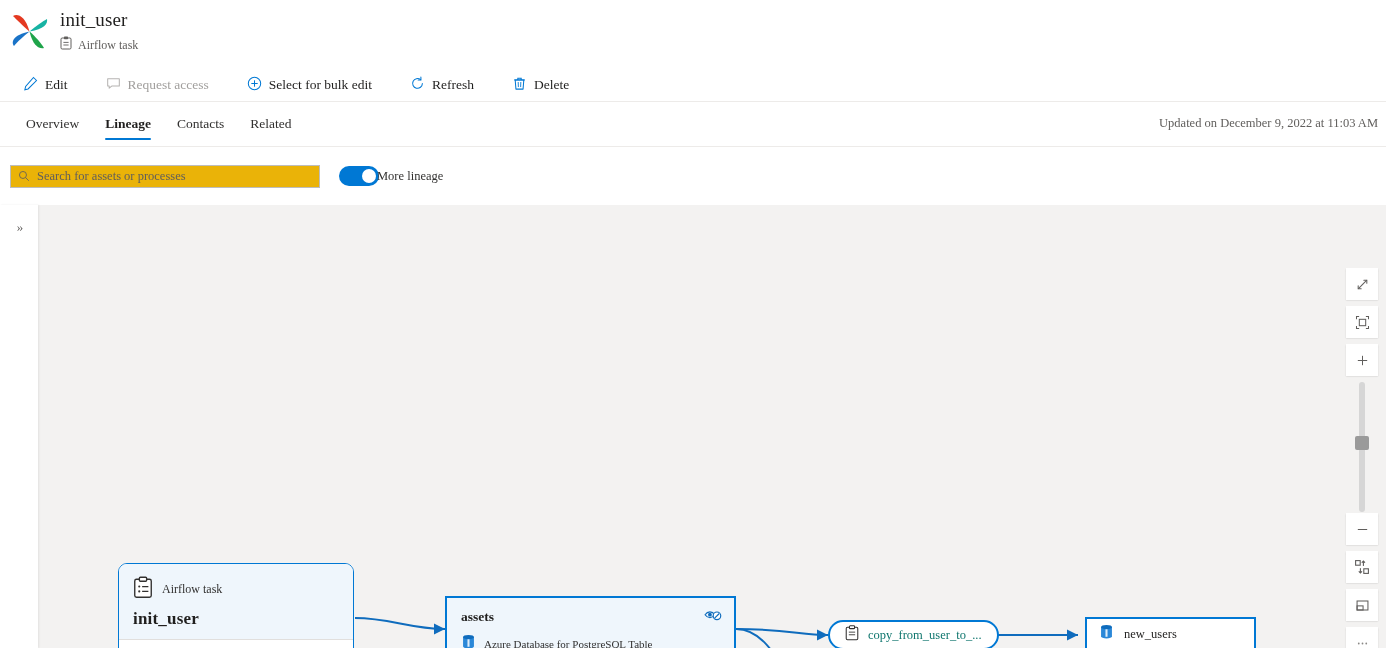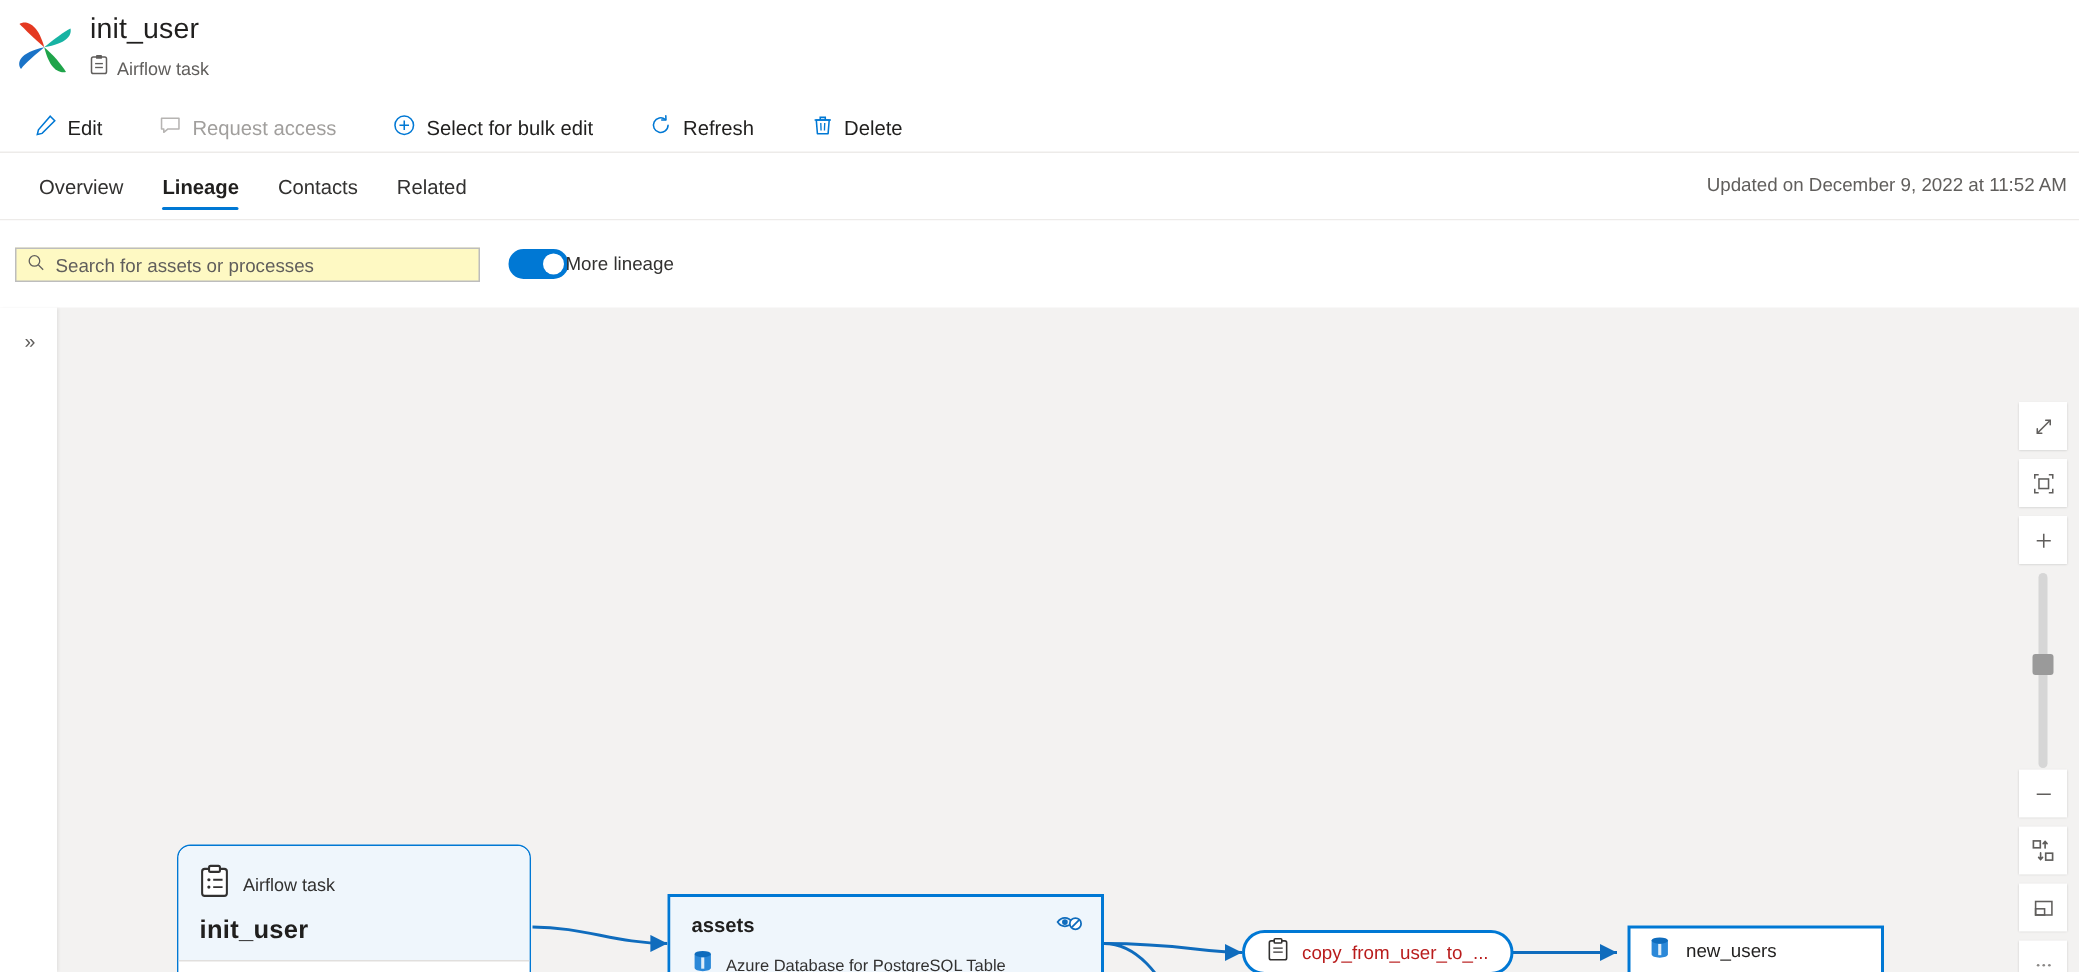--- a/index.html
+++ b/index.html
@@ -4,21 +4,21 @@
 <style>
   * { box-sizing: border-box; }
   html, body {
     margin: 0; padding: 0;
     width: 1386px; height: 648px;
     background: #ffffff;
     font-family: "Liberation Sans", sans-serif;
     color: #323130;
     overflow: hidden;
   }
-  #app { position: relative; width: 1172px; height: 648px; background:#fff; }
+  #app { position: relative; width: 1172px; height: 648px; background:#fff;font-family:Liberation Serif, serif; }
 
   
   .header { position:absolute; left:0; top:0; width:1386px; height:68px; background:#fff; }
   .logo { position:absolute; left:8px; top:10px; width:44px; height:44px; }
   .title-block { position:absolute; left:60px; top:8px; }
   .page-title { font-size:19px; font-weight:400; color:#201f1e; line-height:24px; letter-spacing:.1px; }
   .subtitle-row { display:flex; align-items:center; gap:6px; margin-top:4px; }
   .subtitle-text { font-size:12px; color:#605e5c; line-height:16px; }
 
   
@@ -36,21 +36,21 @@
          font-size:13.5px; color:#323130; cursor:pointer;justify-content:center; }
   .tab.active { font-weight:700; color:#201f1e; }
   .tab.active::after { content:""; position:absolute; left:12px; right:12px; bottom:6px;
                        height:2px; background:#0078d4; border-radius:1px; }
   .updated { position:absolute; right:8px; top:14px; font-size:12.5px; color:#605e5c; }
   .tabs-sep { position:absolute; left:0; top:146px; width:1386px; height:1px; background:#edebe9; }
 
   
   .searchrow { position:absolute; left:0; top:147px; width:1386px; height:58px; background:#fff; }
   .searchbox { position:absolute; left:10px; top:18px; width:310px; height:23px;
-               border:1px solid #bdbdbd; background:#fef9c3; display:flex; align-items:center; gap:7px; padding:0 7px; }
+               border:1px solid #bdbdbd; background:#eab308; display:flex; align-items:center; gap:7px; padding:0 7px; }
   .search-placeholder { font-size:12.5px; color:#605e5c; }
   .toggle { position:absolute; left:339px; top:19px; width:40px; height:20px; background:#0078d4;
             border-radius:10px; cursor:pointer; }
   .toggle .knob { position:absolute; right:3px; top:3px; width:14px; height:14px; background:#fff; border-radius:50%; }
   .toggle-label { position:absolute; left:377px; top:22px; font-size:12.5px; color:#323130; }
 
   
   .canvas-wrap { position:absolute; left:0; top:205px; width:1386px; height:443px; background:#f3f2f1; }
   .left-rail { position:absolute; left:0; top:0; width:38px; height:443px; background:#fff;
                box-shadow: 1px 0 2px rgba(0,0,0,0.07); z-index:6; }
@@ -75,21 +75,21 @@
   .node-sel { border:2px solid #0078d4; background:#fff; }
   .node-sel .body { background:#eff6fc; padding:11px 14px 9px 14px; position:relative; }
   .node-sel .name { font-size:13.5px; font-weight:700; color:#201f1e; }
   .node-sel .typerow { display:flex; align-items:center; gap:8px; margin-top:9px; }
   .node-sel .type-text { font-size:11px; color:#323130; }
   .node-sel .eye { position:absolute; right:12px; top:10px; cursor:pointer; }
 
   
   .node-pill { border:2px solid #0078d4; border-radius:17px; background:#fff;
                height:30px; display:flex; align-items:center; gap:9px; padding:0 15px; }
-  .node-pill .label { font-size:12.5px; color:#b91c1c; white-space:nowrap; }
+  .node-pill .label { font-size:12.5px; color:#0f766e; white-space:nowrap; }
 
   
   .node-rect { border:2px solid #0078d4; background:#fff; height:34px;
                display:flex; align-items:center; gap:10px; padding:0 12px; }
   .node-rect .label { font-size:12.5px; color:#201f1e; }
 
   
   .rtools { position:absolute; right:8px; top:63px; width:32px; z-index:7; }
   .rbtn { width:32px; height:32px; background:#fff; border:none;
           display:flex; align-items:center; justify-content:center; cursor:pointer;
@@ -194,21 +194,21 @@
       <div class="tab active">
         <span>Lineage</span>
       </div>
       <div class="tab">
         <span>Contacts</span>
       </div>
       <div class="tab">
         <span>Related</span>
       </div>
     </div>
-    <div class="updated">Updated on December 9, 2022 at 11:52 AM</div>
+    <div class="updated">Updated on December 9, 2022 at 11:03 AM</div>
   </div>
   <div class="tabs-sep"></div>
 
   <div class="searchrow">
     <div class="searchbox">
       <span>
         <svg width="12" height="12" viewBox="0 0 14 14">
           <circle cx="5.8" cy="5.8" r="4.1" fill="none" stroke="#605e5c" stroke-width="1"></circle>
           <line x1="8.9" y1="8.9" x2="12.6" y2="12.6" stroke="#605e5c" stroke-width="1"></line>
         </svg>

